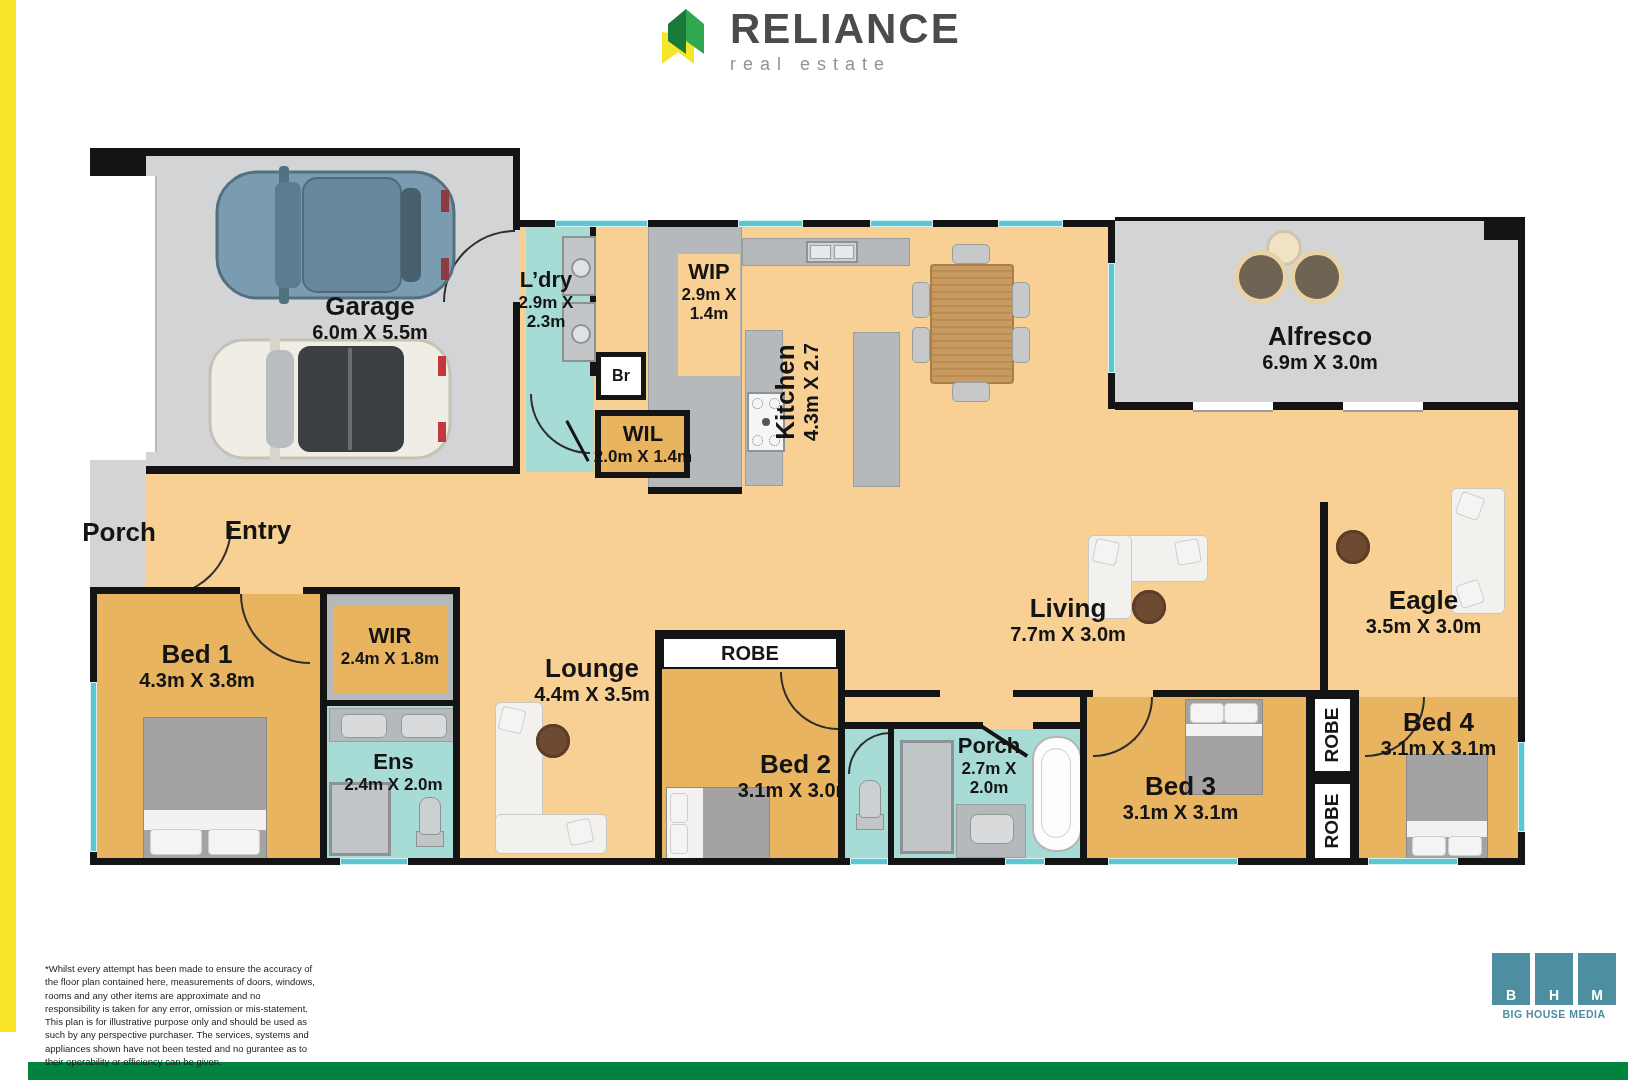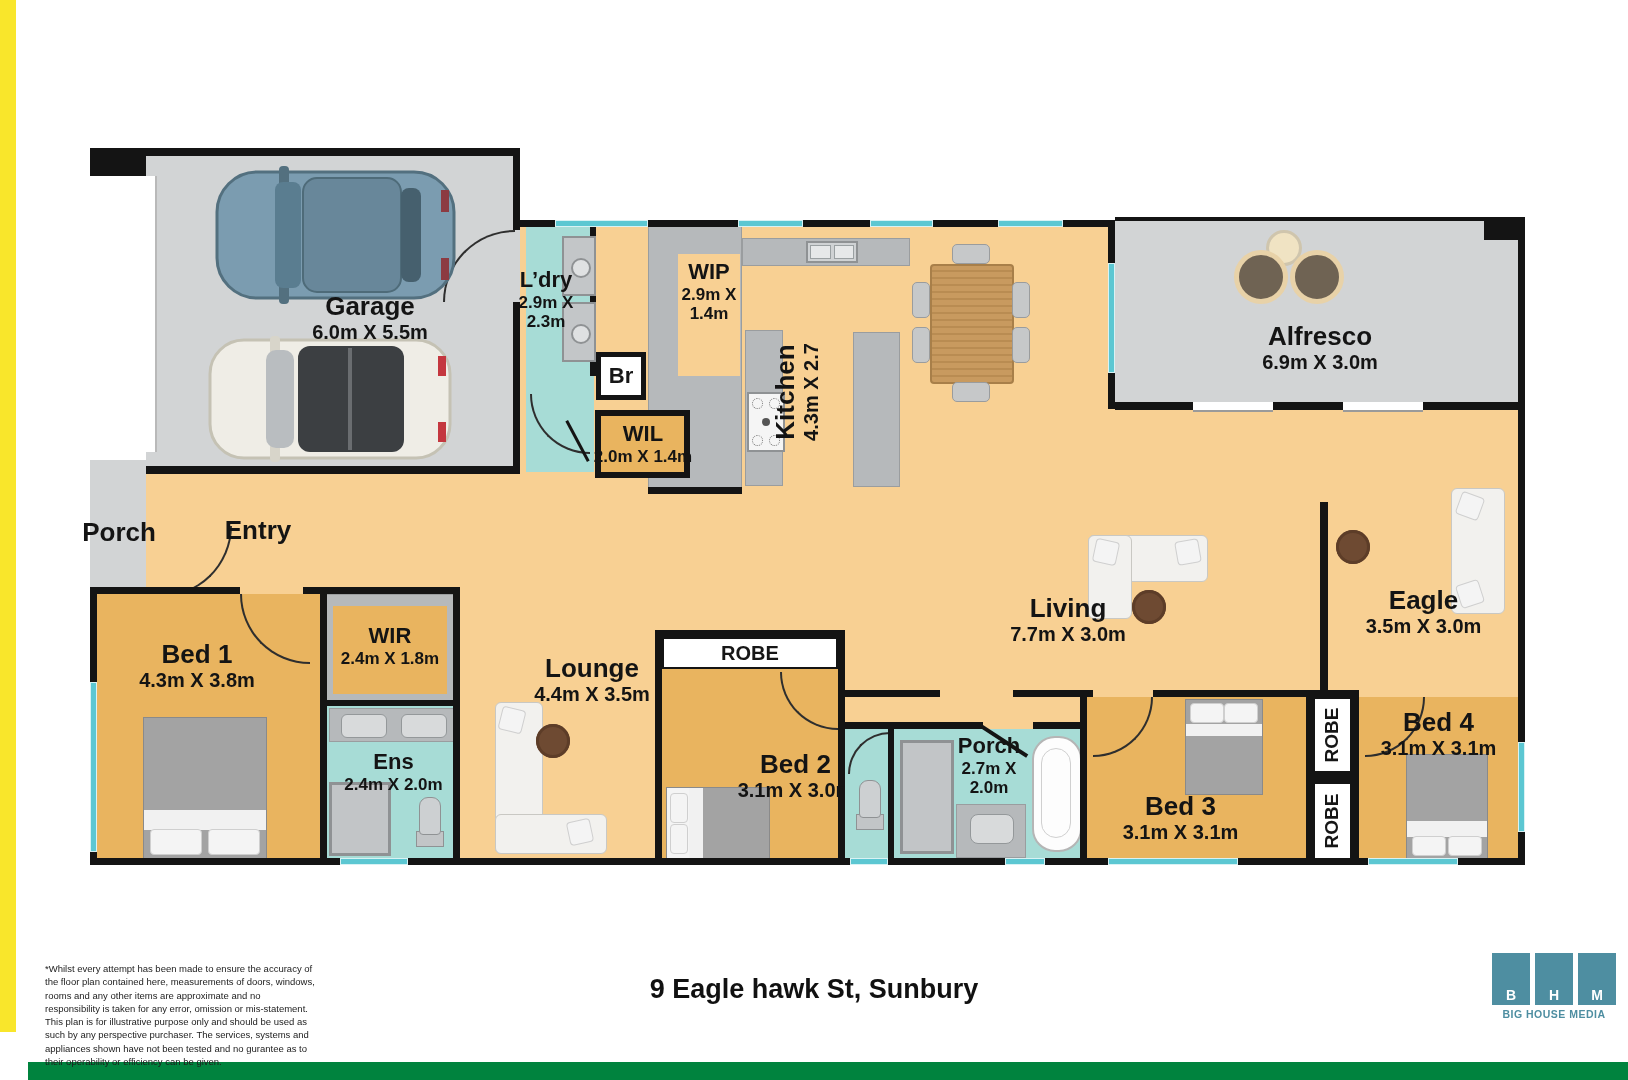--- a/index.html
+++ b/index.html
@@ -46,20 +46,31 @@
   .burner{position:absolute;width:9px;height:9px;border:1px dotted #777;border-radius:50%;}
 </style>
 </head>
 <body>
 
 <div class="page">
 
   <div class="abs" style="left:0;top:0;width:16px;height:1032px;background:#f9e62b;"></div>
   <div class="abs" style="left:28px;top:1062px;width:1600px;height:18px;background:#00833e;"></div>
 
+  <div class="abs" style="left:652px;top:2px;display:flex;gap:14px;">
+    <svg width="64" height="64" viewBox="0 0 64 64">
+      <polygon points="10,30 10,62 26,50 42,62 42,44 26,32" fill="#f5e628"></polygon>
+      <polygon points="16,22 34,7 34,52 16,39" fill="#1a7a3a"></polygon>
+      <polygon points="34,7 52,22 52,52 34,39" fill="#2fa84f"></polygon>
+    </svg>
+    <div style="padding-top:6px;">
+      <div class="hdr-brand">RELIANCE</div>
+      <div class="hdr-sub">real estate</div>
+    </div>
+  </div>
 
   <div class="abs" style="left:88px;top:142px;width:1440px;height:730px;">
 
     <div class="floor f-light" style="left:58px;top:78px;width:1379px;height:645px;"></div>
 
     <div class="floor f-hard" style="left:58px;top:6px;width:374px;height:326px;"></div>
     <div class="wall" style="left:54px;top:6px;width:378px;height:8px;"></div>
     <div class="wall" style="left:2px;top:6px;width:56px;height:28px;"></div>
     <div class="wall" style="left:2px;top:318px;width:56px;height:20px;"></div>
     <div class="abs" style="left:58px;top:34px;width:9px;height:276px;background:#fff;border-right:2px solid #b9b9b9;"></div>
@@ -121,21 +132,21 @@
         <span class="drum"></span>
       </div>
     <div class="lbl sm" style="left:408px;top:126px;width:100px;">
       <span class="nm">L’dry</span>
       <span class="dm">2.9m X</span>
       <span class="dm">2.3m</span>
     </div>
     <div class="door d-bl" style="left:442px;top:252px;width:58px;height:58px;"></div>
 
     <div class="abs" style="left:508px;top:210px;width:50px;height:48px;background:#fff;box-shadow:inset 0 0 0 5px #141414;display:flex;align-items:center;justify-content:center;">
-      <span style="font-size:22px;font-weight:700;">Br</span>
+      <span style="font-size:16px;font-weight:700;">Br</span>
     </div>
 
     <div class="floor f-counter" style="left:560px;top:84px;width:94px;height:268px;"></div>
     <div class="floor f-light" style="left:590px;top:112px;width:62px;height:122px;"></div>
     <div class="wall" style="left:560px;top:345px;width:94px;height:7px;"></div>
     <div class="lbl sm" style="left:571px;top:118px;width:100px;">
       <span class="nm">WIP</span>
       <span class="dm">2.9m X</span>
       <span class="dm">1.4m</span>
     </div>
@@ -292,21 +303,21 @@
 
     <div class="floor f-dark" style="left:999px;top:555px;width:219px;height:163px;"></div>
     <div class="wall" style="left:999px;top:548px;width:6px;height:7px;"></div>
     <div class="wall" style="left:1065px;top:548px;width:206px;height:7px;"></div>
     <div class="door d-br" style="left:1005px;top:555px;width:58px;height:58px;"></div>
     <div class="bedframe" style="left:1097px;top:557px;width:76px;height:94px;">
       <span class="pillow" style="left:4px;top:3px;width:32px;height:18px;"></span>
       <span class="pillow" style="right:4px;top:3px;width:32px;height:18px;"></span>
       <span class="fold" style="left:0;top:24px;width:100%;height:12px;"></span>
     </div>
-    <div class="lbl" style="left:1000px;top:650px;width:185px;">
+    <div class="lbl" style="left:1000px;top:630px;width:185px;">
       <span class="nm">Bed 3</span>
       <span class="dm">3.1m X 3.1m</span>
     </div>
     <div class="win" style="left:1020px;top:716px;width:130px;height:7px;"></div>
     <div class="wall" style="left:1218px;top:548px;width:7px;height:175px;"></div>
 
     <div class="robebox" style="left:1225px;top:555px;width:39px;height:76px;"></div>
     <div class="vlbl" style="left:1206px;top:580px;width:76px;height:26px;font-size:19px;">
       <span>ROBE</span>
     </div>
@@ -354,21 +365,20 @@
     <div class="win" style="left:1430px;top:600px;width:7px;height:90px;"></div>
     <div class="wall" style="left:2px;top:716px;width:1435px;height:7px;"></div>
     <div class="win" style="left:252px;top:716px;width:68px;height:7px;"></div>
     <div class="win" style="left:762px;top:716px;width:38px;height:7px;"></div>
     <div class="win" style="left:917px;top:716px;width:40px;height:7px;"></div>
     <div class="win" style="left:1020px;top:716px;width:130px;height:7px;"></div>
     <div class="win" style="left:1280px;top:716px;width:90px;height:7px;"></div>
   </div>
 
   <div class="disc">*Whilst every attempt has been made to ensure the accuracy of the floor plan contained here, measurements of doors, windows, rooms and any other items are approximate and no responsibility is taken for any error, omission or mis-statement. This plan is for illustrative purpose only and should be used as such by any perspective purchaser. The services, systems and appliances shown have not been tested and no gurantee as to their operability or efficiency can be given.</div>
-  <div class="addr">9 Eagle hawk St, Sunbury</div>
 
   <div class="abs" style="left:1492px;top:953px;">
     <div style="display:flex;gap:5px;">
       <div class="bhm-sq">
           <span>B</span>
         </div>
       <div class="bhm-sq">
           <span>H</span>
         </div>
       <div class="bhm-sq">

